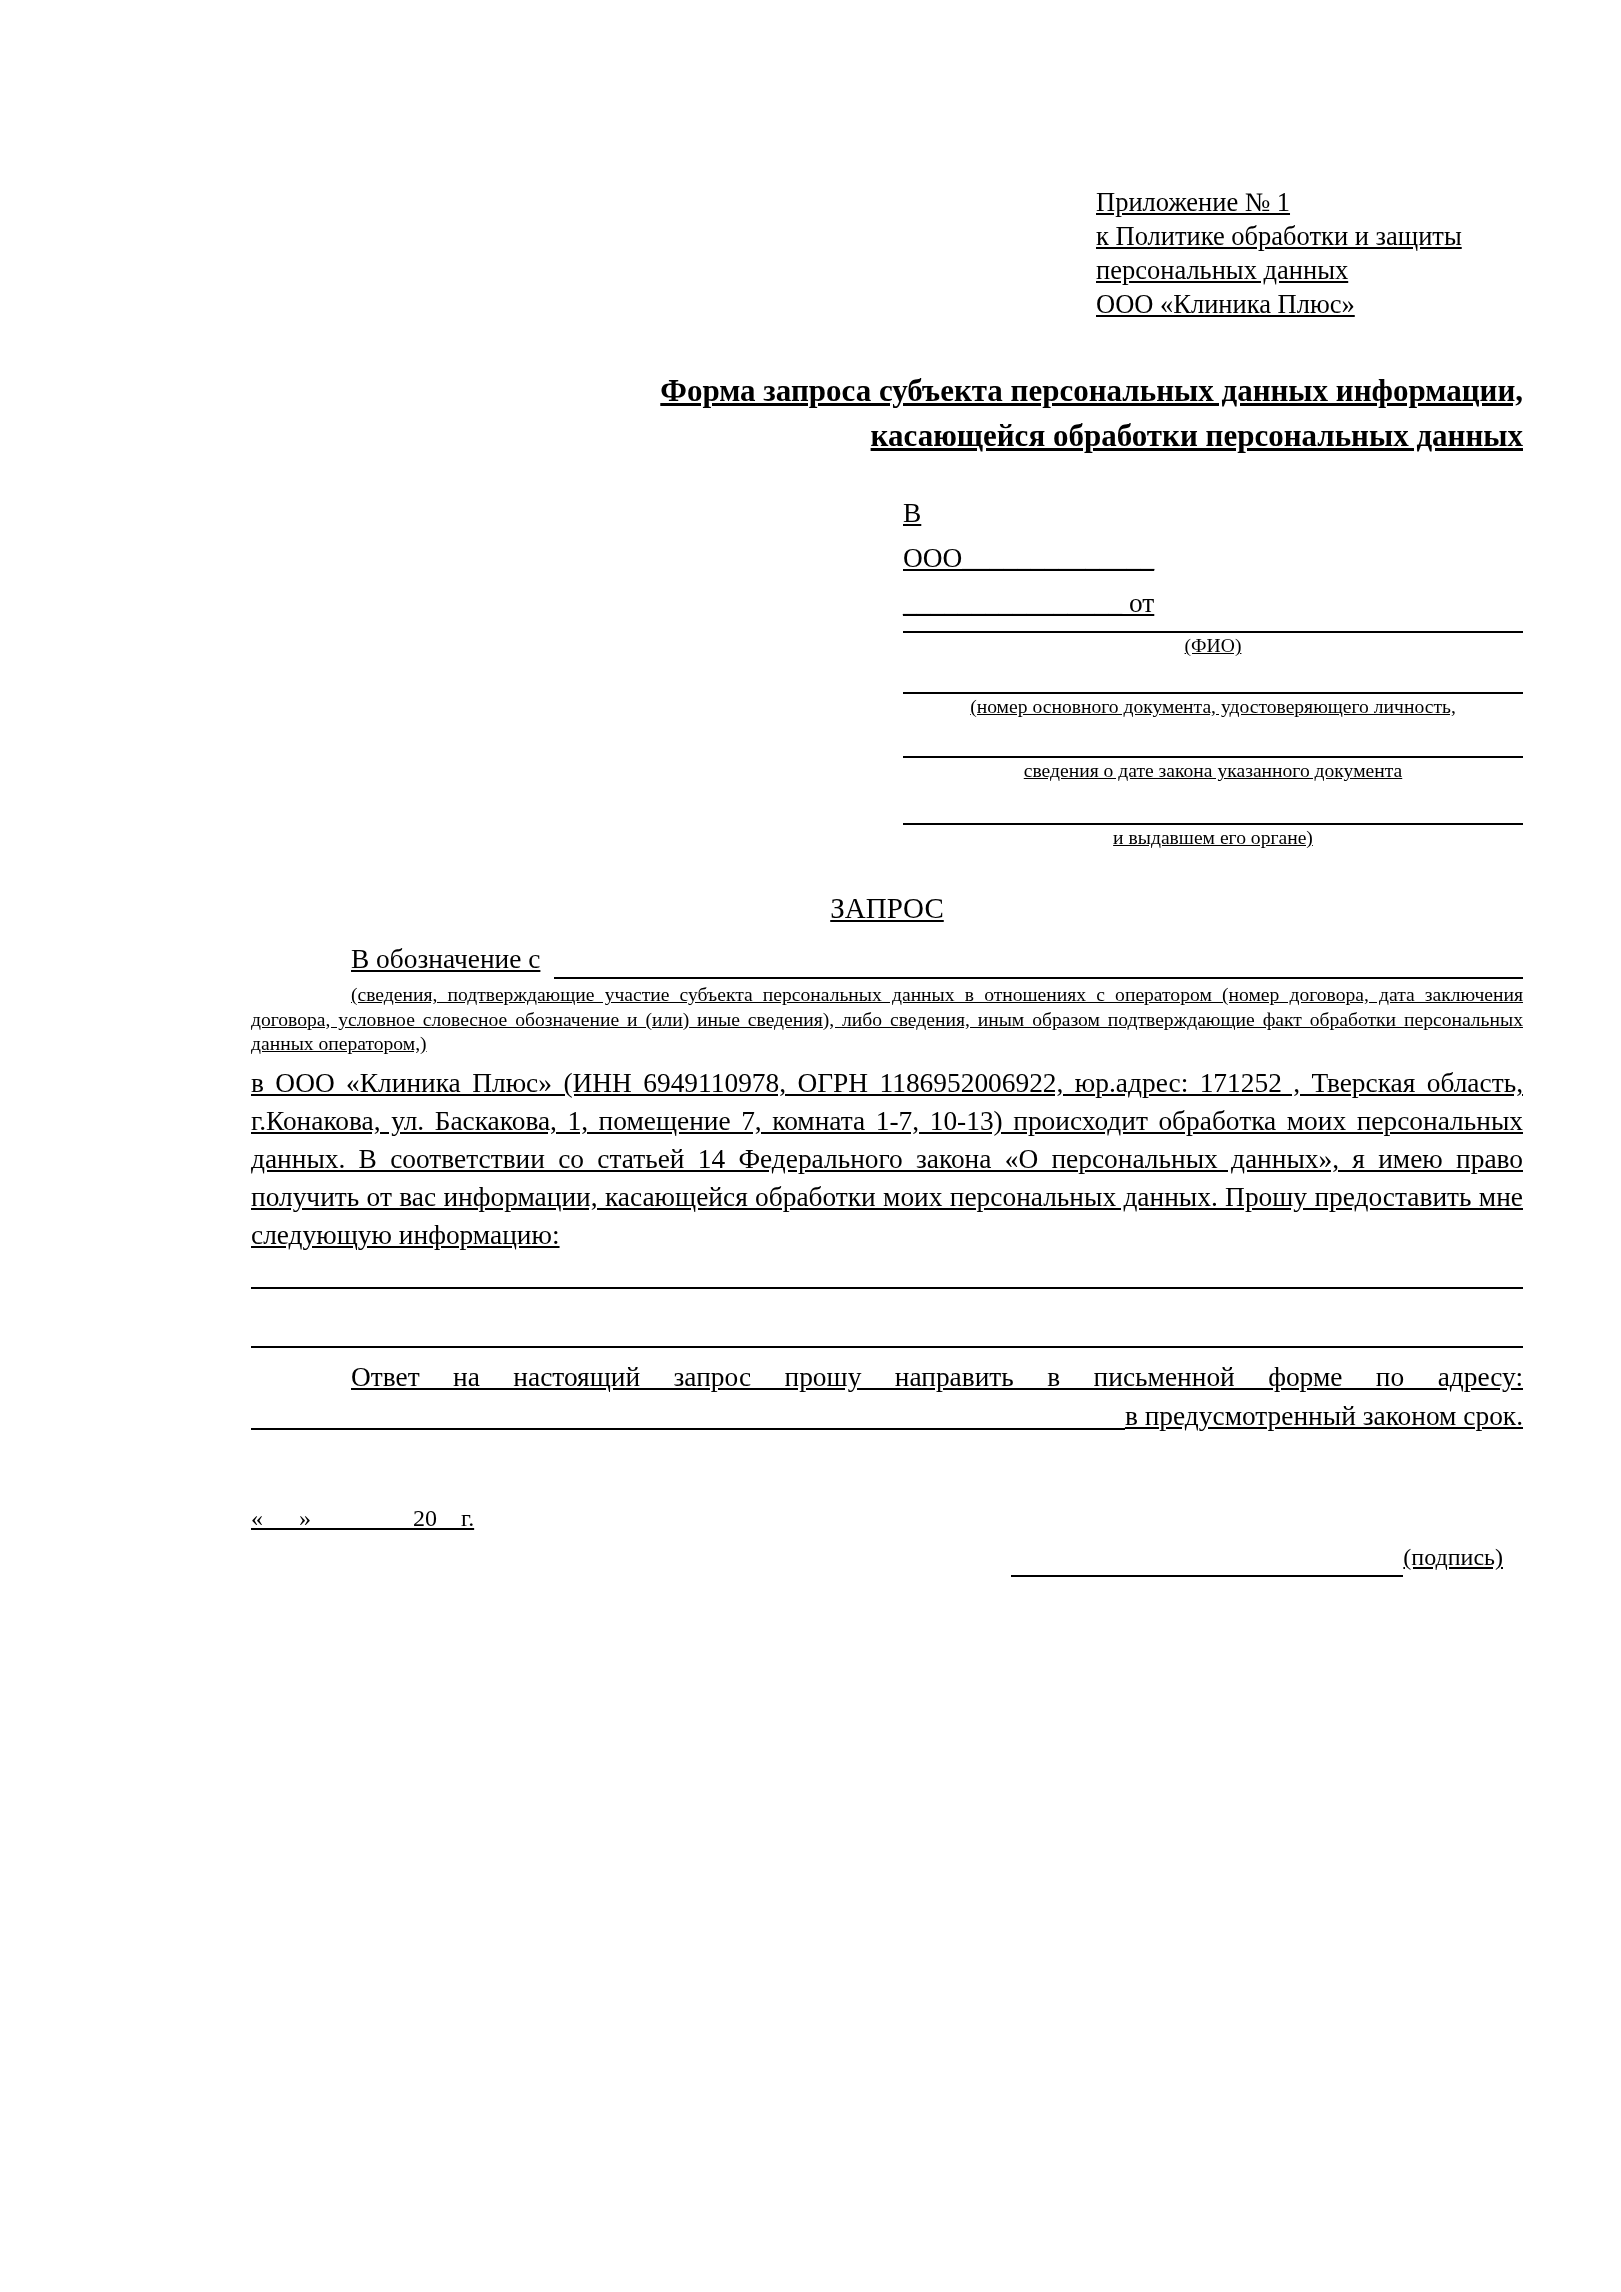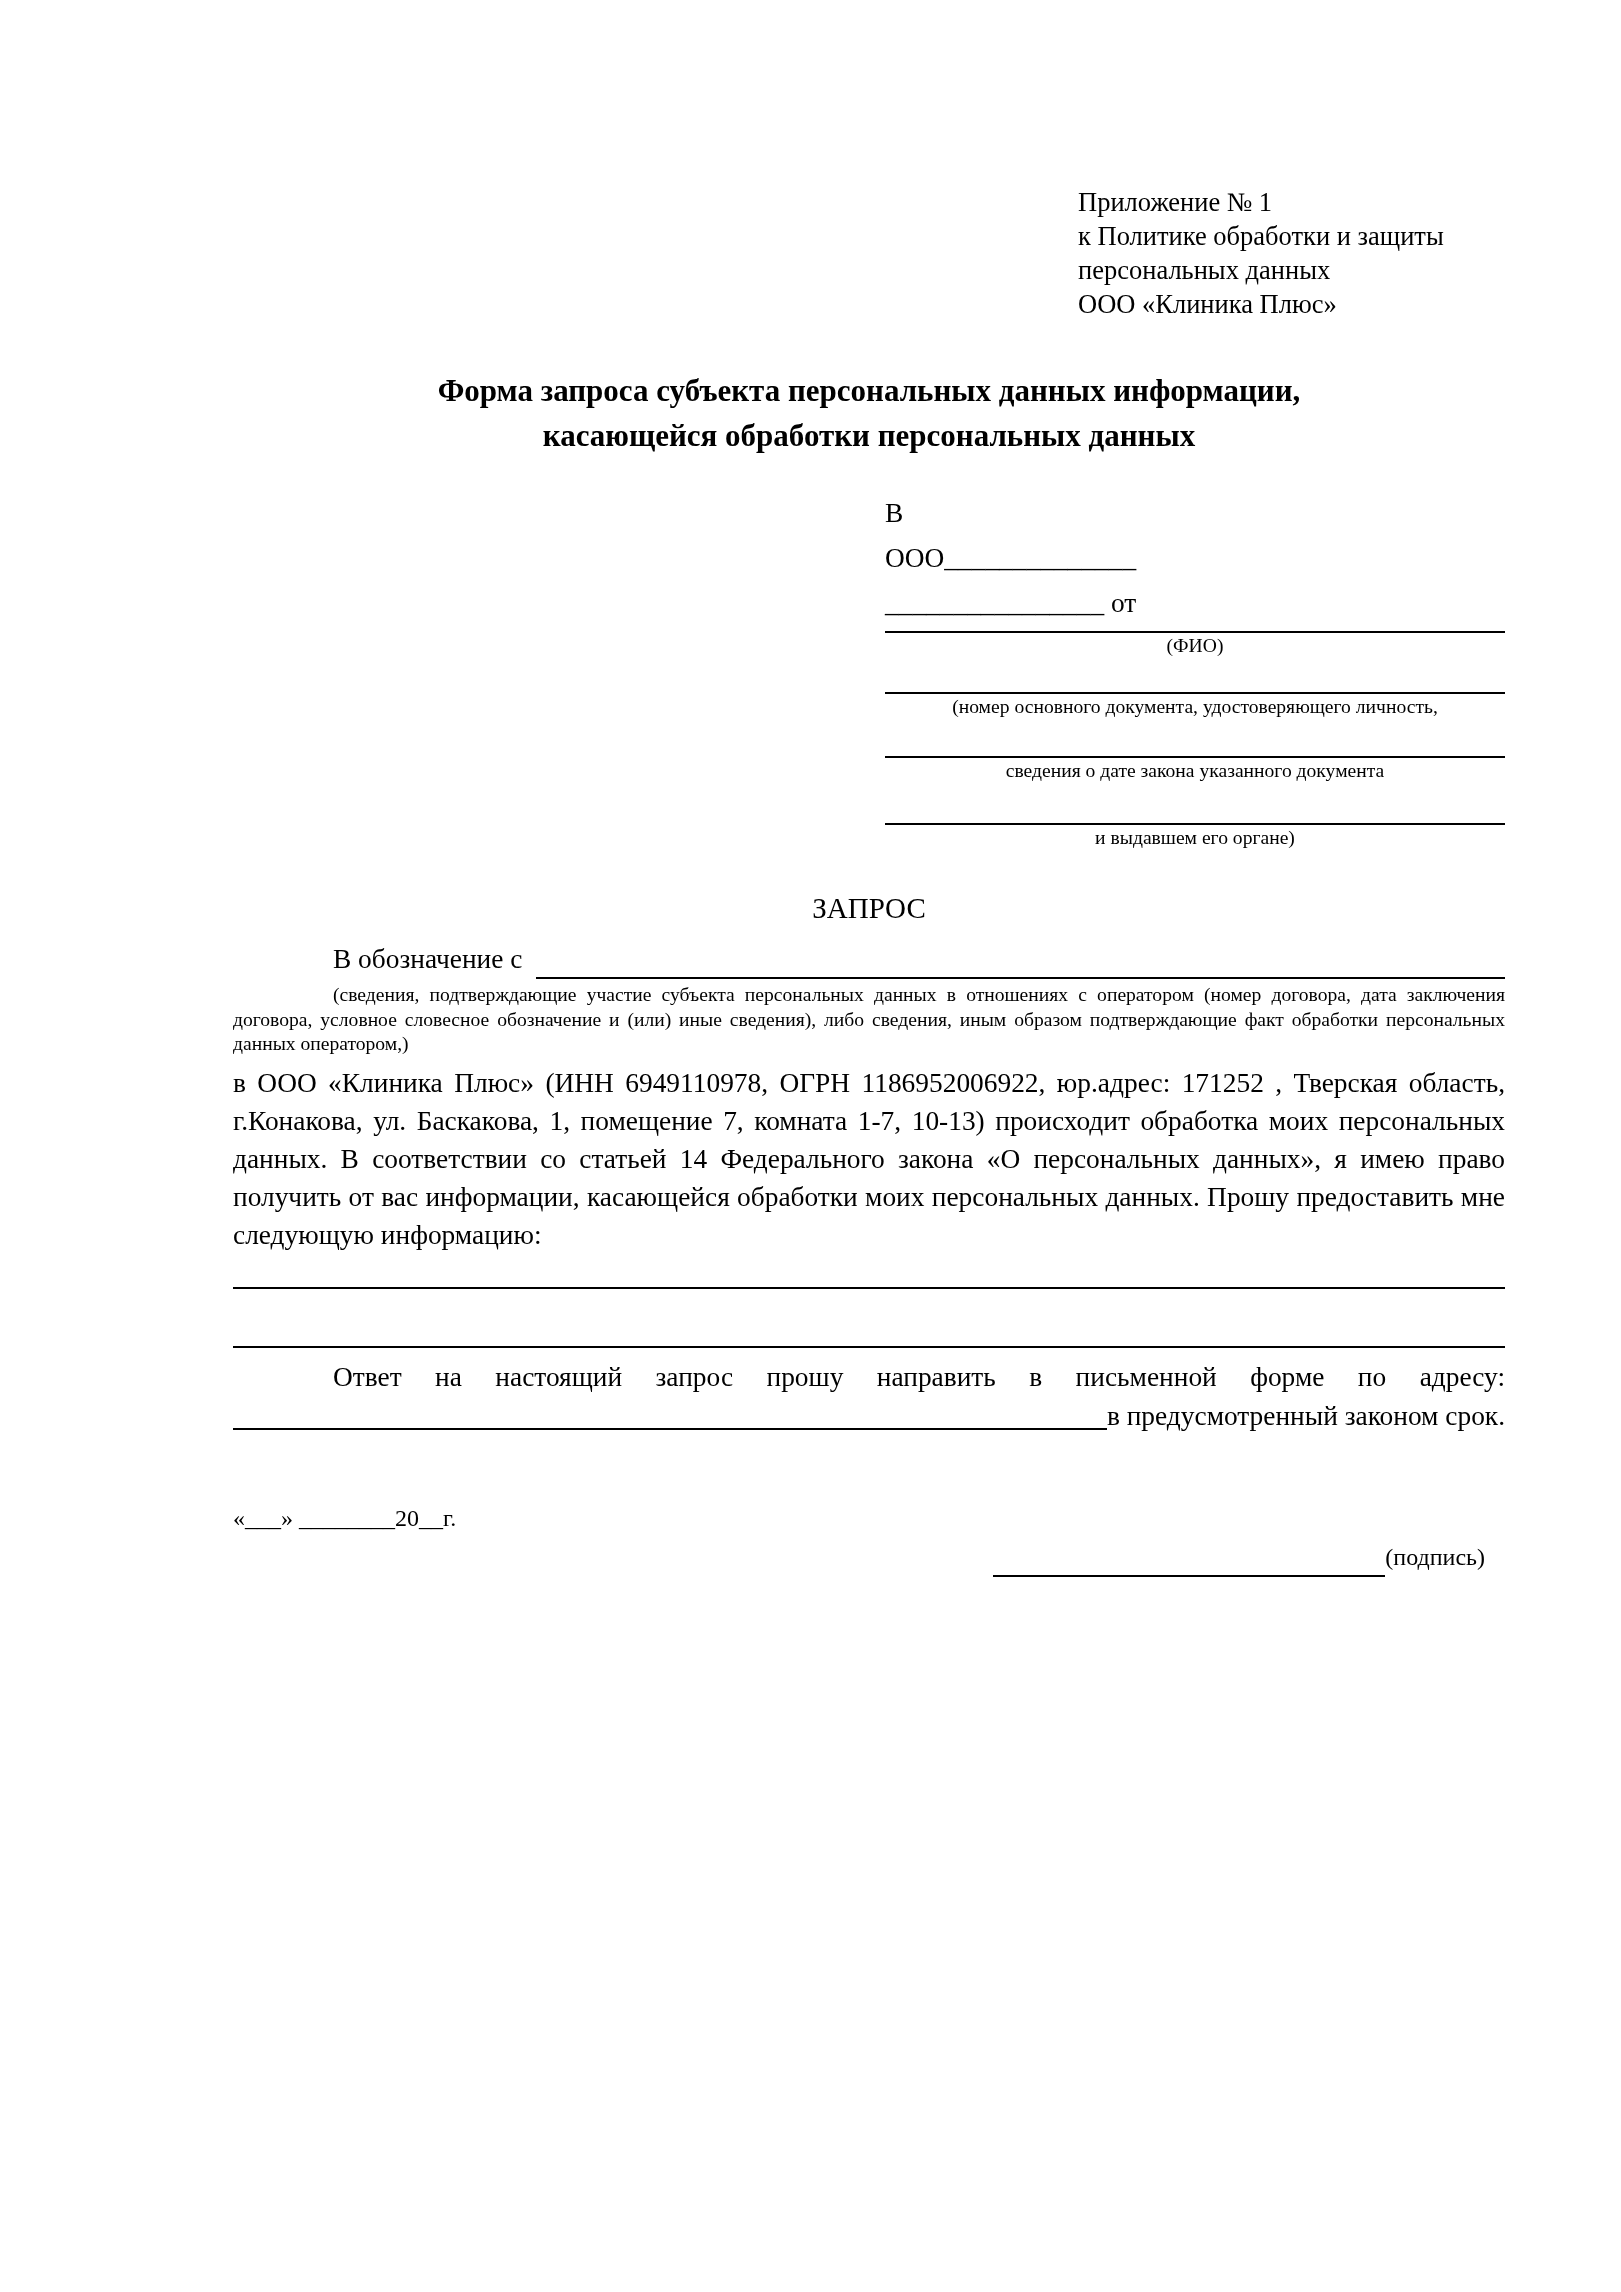--- a/index.html
+++ b/index.html
@@ -9,35 +9,36 @@
     width: 1621px;
     height: 2293px;
     margin: 0 auto;
     background: #ffffff;
     color: #000000;
     font-family: "Liberation Serif", "DejaVu Serif", serif;
     overflow: hidden;
   }
   .content {
     position: absolute;
-    left: 233px;
+    left: 251px;
     top: 167px;
     width: 1272px;
+    text-decoration: underline;
   }
   
   .annex {
     margin-top: 17.6px;
     margin-left: 845px;
     font-size: 26.5px;
     line-height: 34px;
   }
   
   .title {
     margin-top: 47px;
-    text-align: center;
+    text-align: right;
     font-weight: 700;
     font-size: 31px;
     line-height: 45px;
   }
   
   .addressee {
     margin-top: 33px;
     margin-left: 652px;
     width: 620px;
     font-size: 27.4px;

